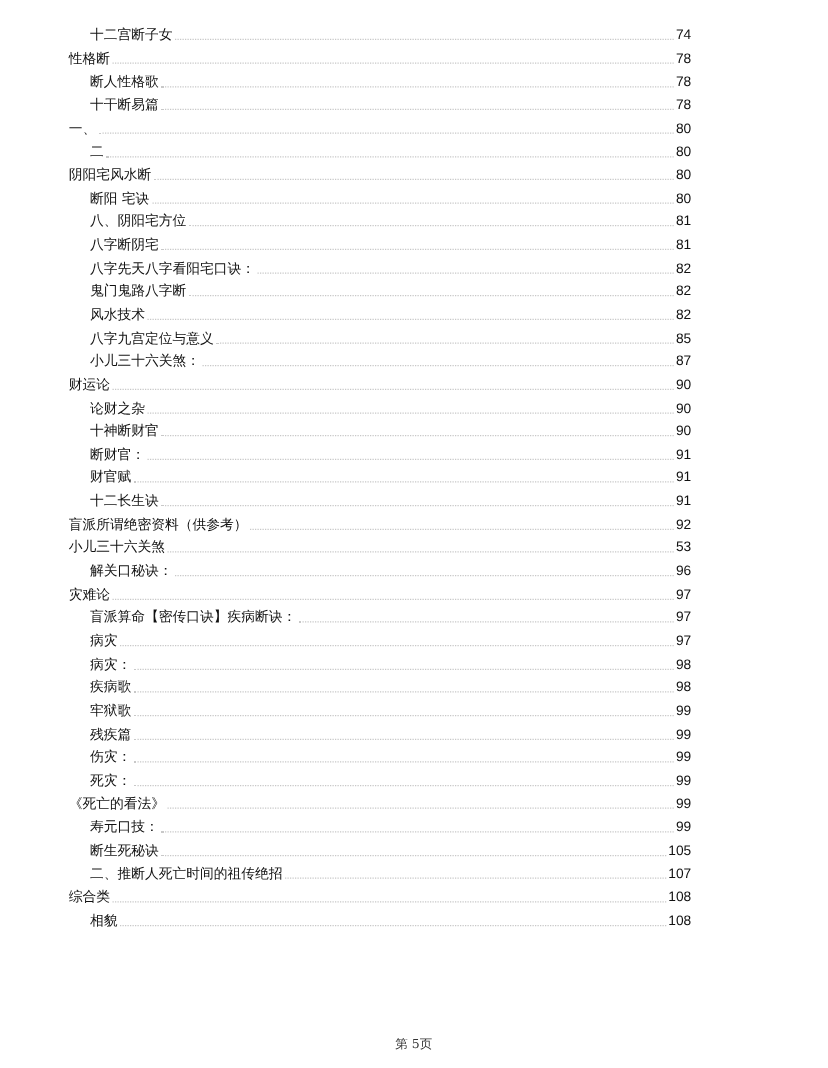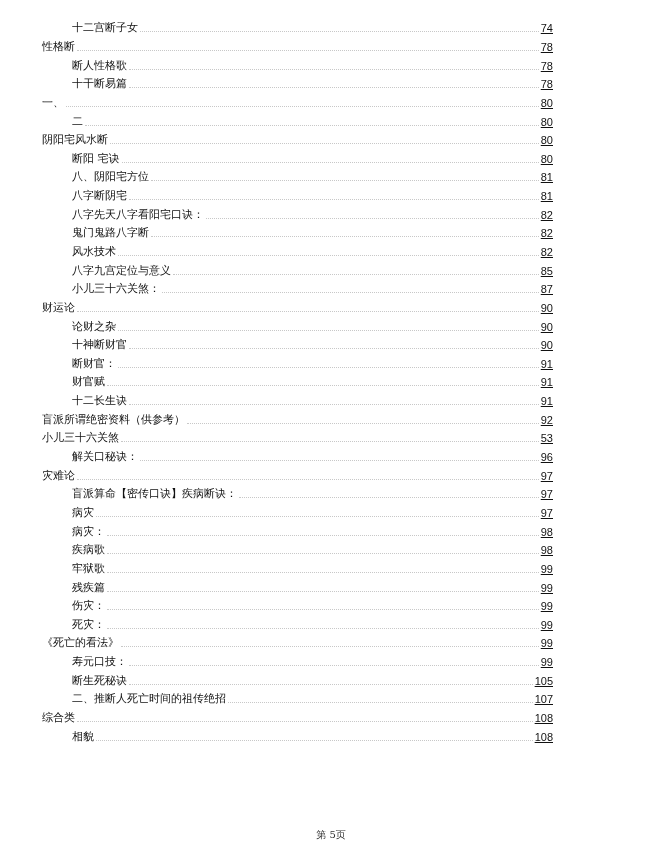--- a/index.html
+++ b/index.html
@@ -18,36 +18,35 @@
     align-items: center;
     font-size: 11px;
     line-height: 14px;
   }
   .toc-row .inner {
     position: absolute;
     right: 55px;
     display: flex;
     align-items: flex-end;
   }
-  .toc-row.lvl1 .inner { left: 42px; }
+  .toc-row.lvl1 .inner { left: 55px; }
   .toc-row.lvl2 .inner { left: 72px; }
   .title { white-space: nowrap; flex: 0 0 auto; }
   .leader {
     flex: 1 1 auto;
     margin: 0 2px 3px 2px;
     border-bottom: 1px dotted #c8c8c8;
     height: 1px;
   }
   .page {
     flex: 0 0 auto;
     font-family: "Liberation Sans", "DejaVu Sans", sans-serif;
     font-size: 11px;
     text-align: right;
     min-width: 12px;
-    text-decoration: underline;
   }
   .footer {
     position: absolute; left: 0; width: 662px; top: 828px;
     text-align: center;
     font-family: "DejaVu Serif", "Liberation Serif", serif;
     font-size: 10px; color: #333333;
   }
 </style>
 </head>
 <body>

